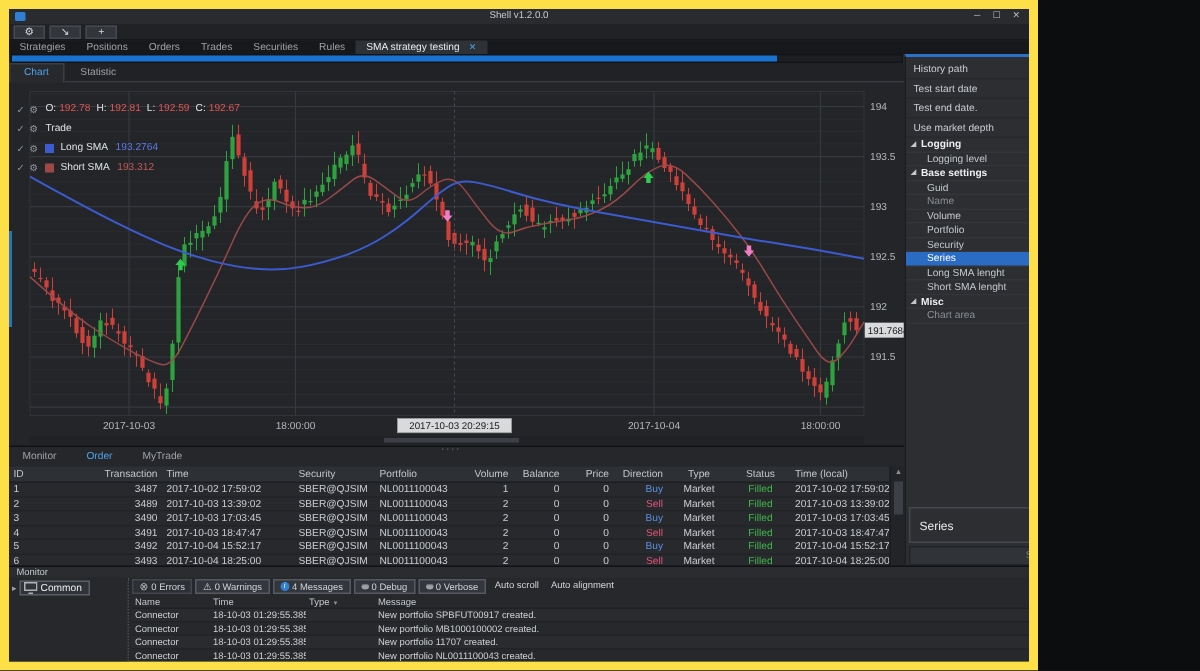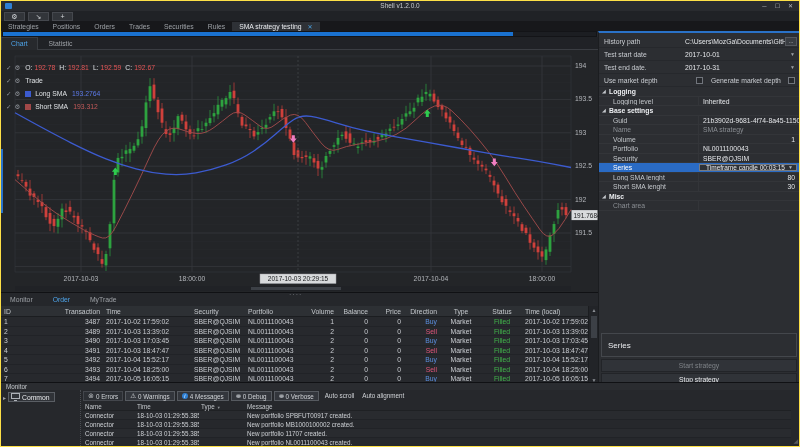--- a/index.html
+++ b/index.html
@@ -1,18 +1,18 @@
 <!DOCTYPE html>
 <html><head>
 <meta charset="utf-8">
 <style>
   html,body{margin:0;padding:0;background:#0c0d0f;}
   *{box-sizing:border-box;}
-  .window{position:relative;width:800px;height:447px;background:#26282c;overflow:hidden;
-    font-family:"Liberation Sans",sans-serif;font-size:7px;color:#d7dade;border:1px solid #fde047;}
+  .window{position:relative;width:692px;height:447px;background:#26282c;overflow:hidden;
+    font-family:"Liberation Sans",sans-serif;font-size:7px;color:#d7dade;border:6px solid #fde047;}
   
   .titlebar{position:absolute;left:0;top:0;right:0;height:10px;background:#292b2f;}
   .app-icon{position:absolute;left:4px;top:2px;width:7px;height:6px;background:#2f80d4;border-radius:1px;}
   .title-text{position:absolute;left:0;right:0;top:0;height:10px;line-height:10px;text-align:center;color:#c7cace;font-size:6.5px;}
   .win-controls{position:absolute;right:2px;top:0;height:10px;display:flex;}
   .win-btn{width:13px;height:10px;line-height:10px;text-align:center;color:#b9bcc0;font-size:6px;}
   
   .toolbar{position:absolute;left:0;top:10px;right:0;height:11px;background:#202226;border-bottom:1px solid #17181b;}
   .tb-btn{position:absolute;top:1px;width:21px;height:9px;background:#32353a;border:1px solid #45484e;
     color:#d3d6da;text-align:center;line-height:7px;font-size:7px;}

